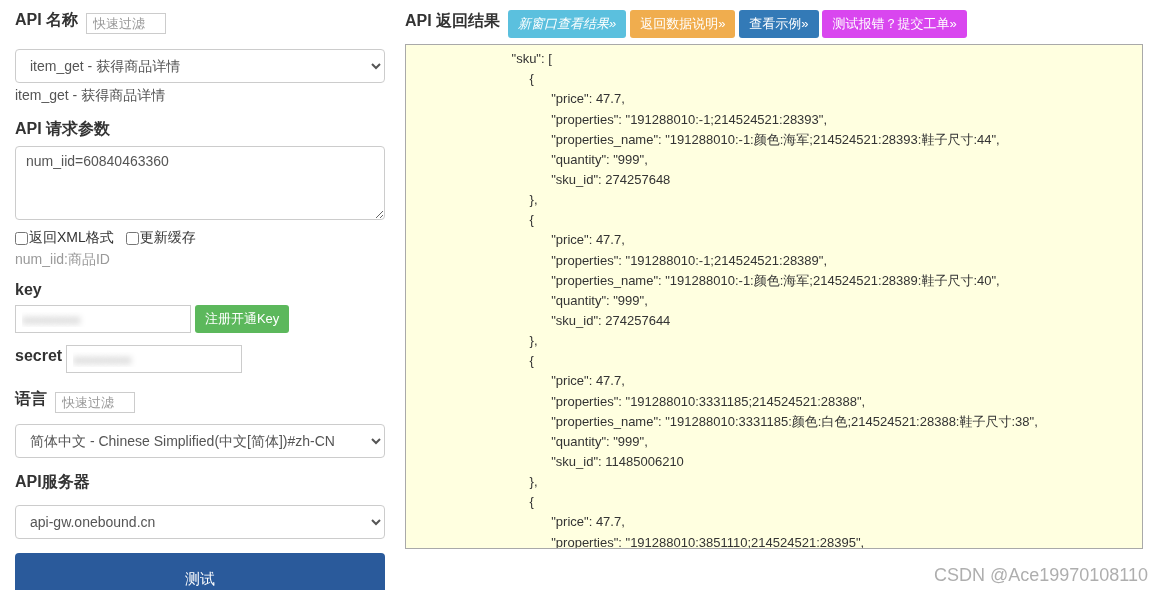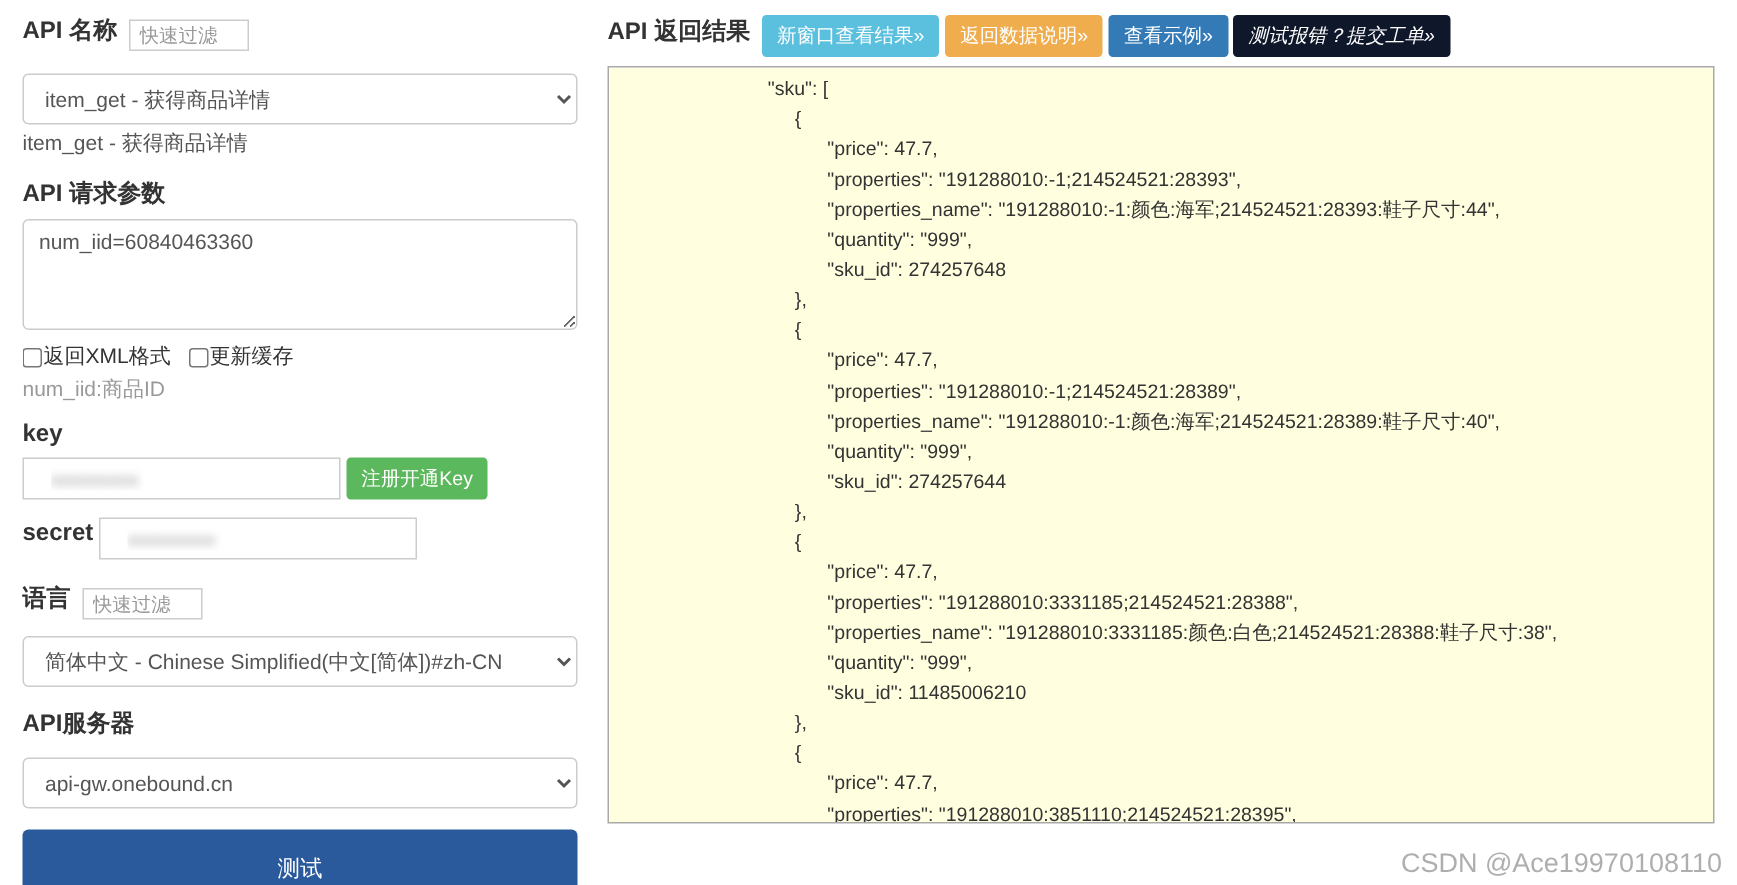--- a/index.html
+++ b/index.html
@@ -86,47 +86,47 @@
       font-size: 14px;
     }
     .checkbox-row label {
       margin-right: 8px;
     }
     .checkbox-row input[type="checkbox"] {
       vertical-align: middle;
       margin-right: 1px;
     }
     input.text-field {
-      width: 212px;
+      width: 176px;
       height: 28px;
       border: 1px solid #ccc;
-      padding: 4px 18px;
+      padding: 4px 6px;
       font-size: 13px;
       vertical-align: middle;
     }
     .blurred {
       color: transparent;
       text-shadow: 0 0 6px rgba(0,0,0,0.4);
     }
     .btn {
       display: inline-block;
       padding: 5px 10px;
       font-size: 13px;
       border: none;
       border-radius: 3px;
       color: #fff;
       cursor: pointer;
       vertical-align: middle;
       line-height: 1.4;
     }
     .btn-green { background: #5cb85c; }
-    .btn-blue-light { background: #5bc0de; }
+    .btn-blue-light { background: #5bc0de; font-style: italic; }
     .btn-orange { background: #f0ad4e; }
     .btn-blue { background: #337ab7; }
-    .btn-red { background: #0f172a; font-style: italic; }
+    .btn-red { background: #d946ef; }
     .btn-primary-large {
       width: 100%;
       height: 52px;
       background: #2a5a9b;
       color: #fff;
       border: none;
       border-radius: 4px;
       font-size: 15px;
       cursor: pointer;
     }

